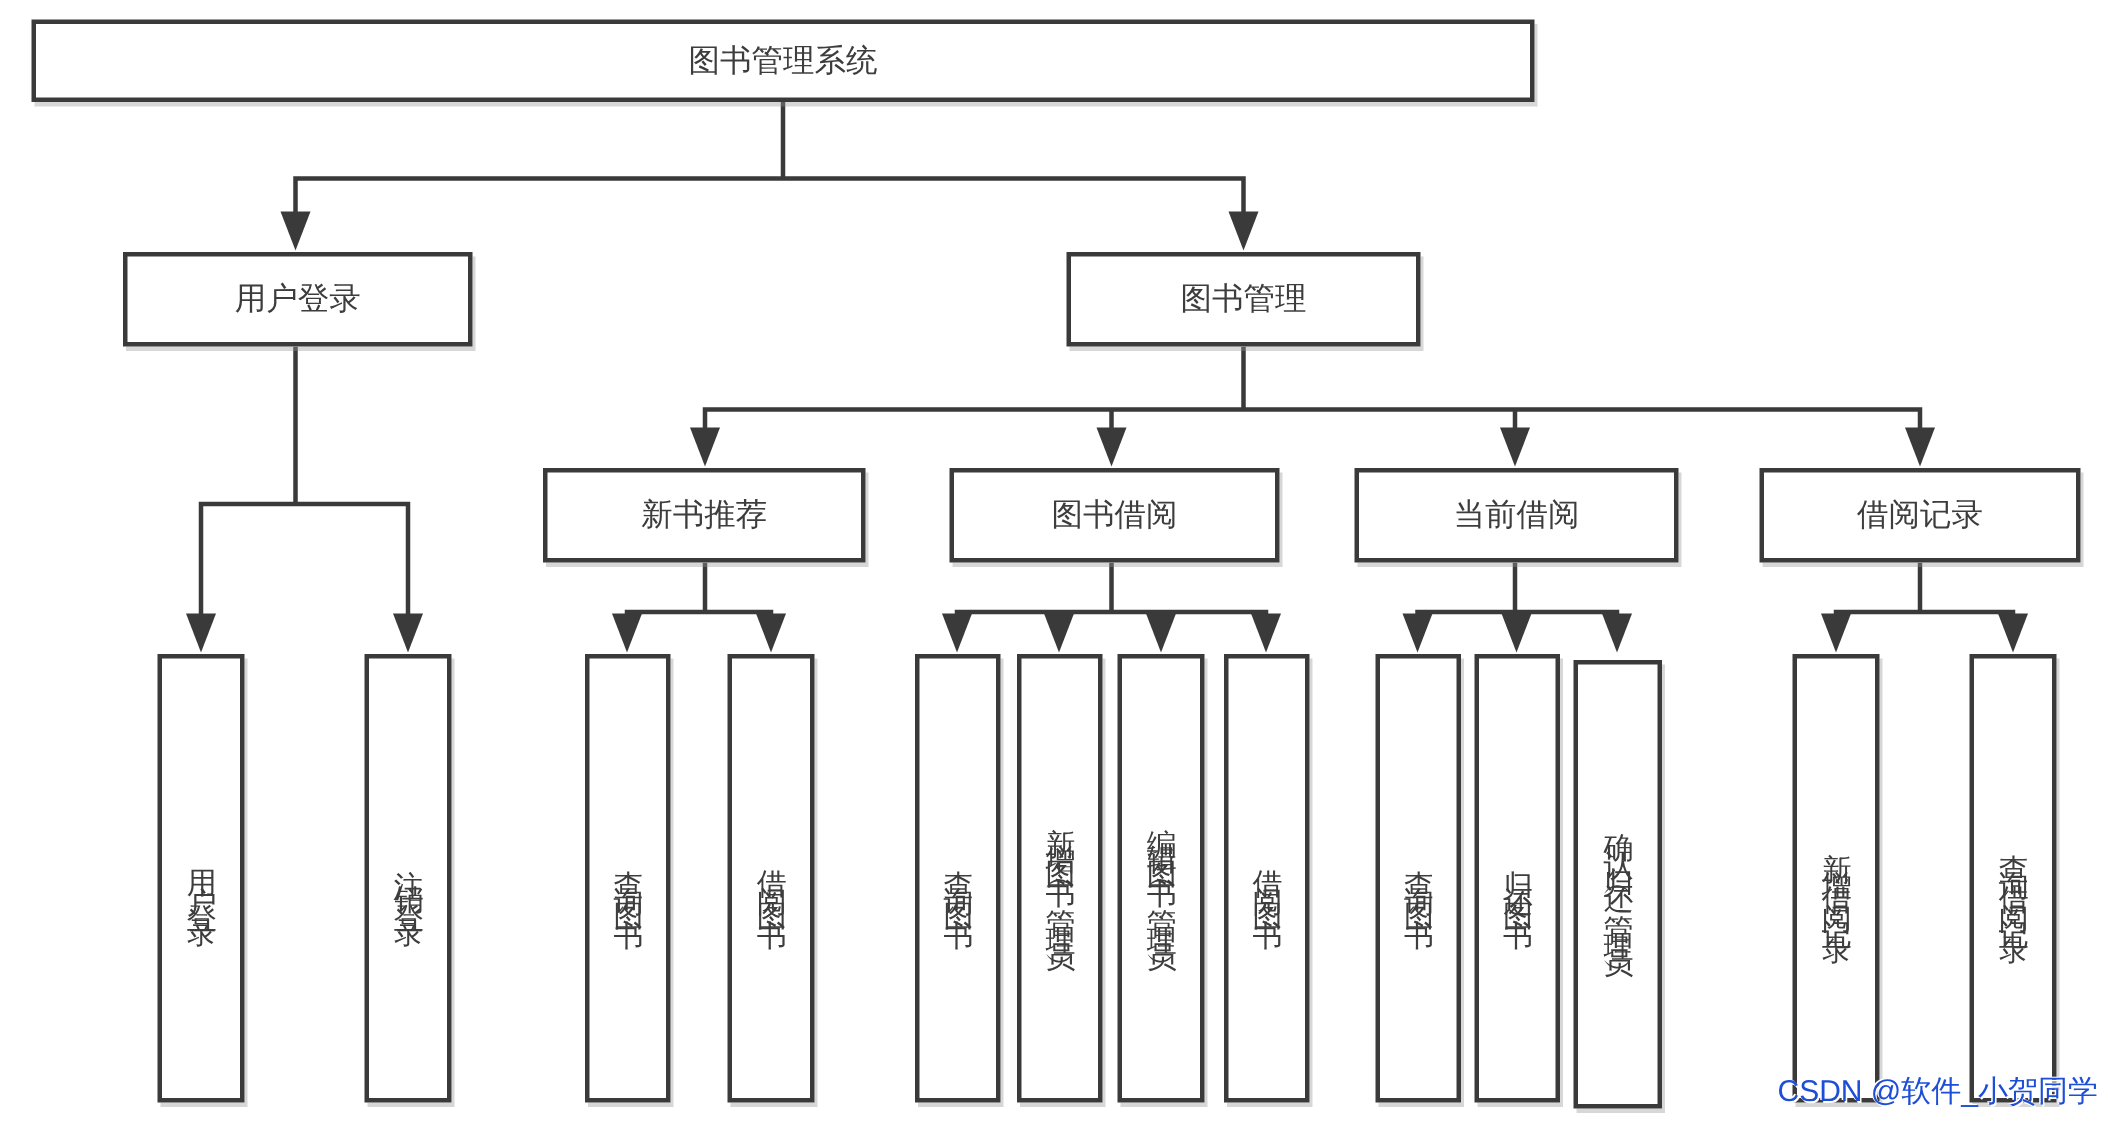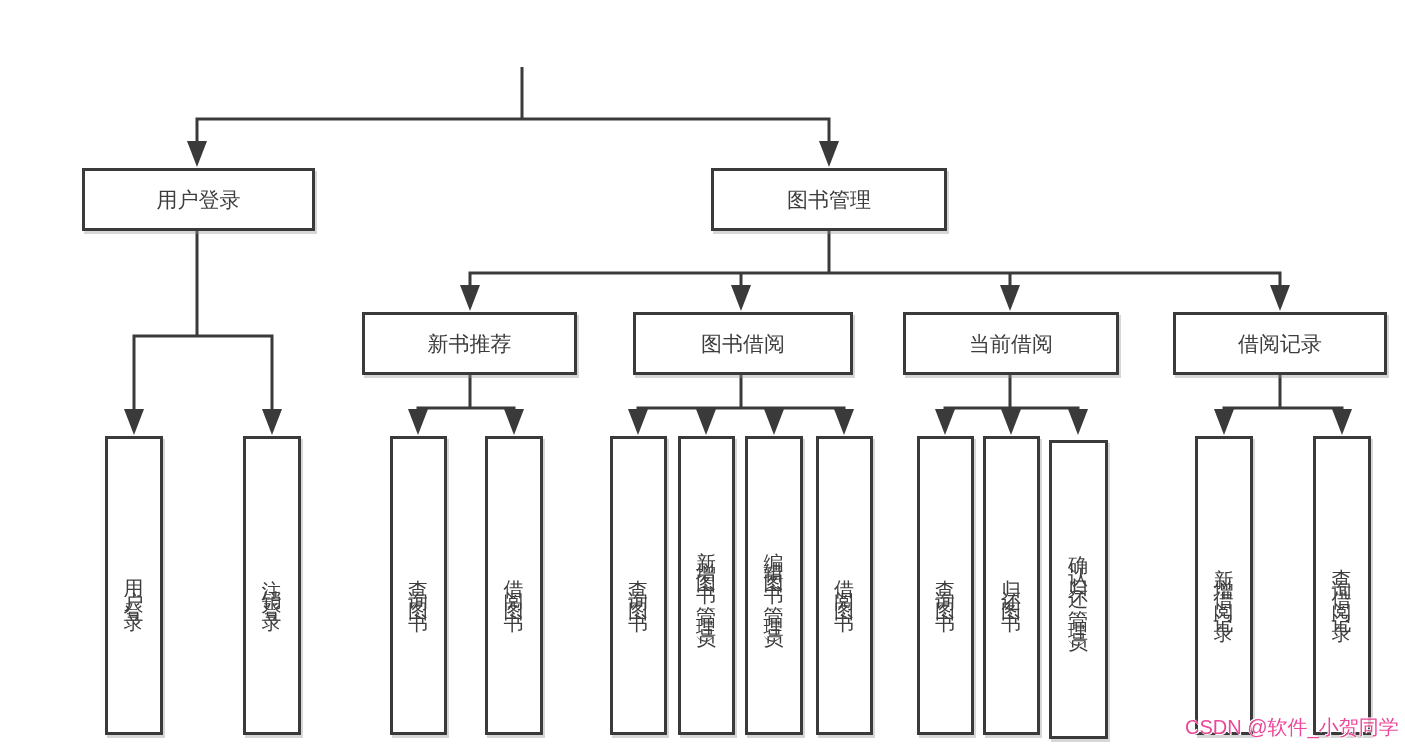--- a/index.html
+++ b/index.html
@@ -43,21 +43,21 @@
     font-size: 20px;
     letter-spacing: 11px;
     white-space: normal;
     line-height: 1;
   }
   .watermark {
     position: absolute;
     left: 1185px;
     top: 714px;
     font-size: 20px;
-    color: #ec4899;
+    color: #1d4ed8;
     text-shadow: 1px 1px 0 #ffffff, -1px -1px 0 #ffffff;
     z-index: 5;
     white-space: nowrap;
   }
 </style>
 </head>
 <body>
 
 <div class="stage">
 
@@ -94,20 +94,21 @@
       <polygon points="764,409 784,409 774,435"></polygon>
       <polygon points="834,409 854,409 844,435"></polygon>
       <polygon points="935,409 955,409 945,435"></polygon>
       <polygon points="1001,409 1021,409 1011,435"></polygon>
       <polygon points="1068,409 1088,409 1078,435"></polygon>
       <polygon points="1214,409 1234,409 1224,435"></polygon>
       <polygon points="1332,409 1352,409 1342,435"></polygon>
     </g>
   </svg>
 
+  <div class="box" style="left:21px; top:13px; width:1002px; height:55px;">图书管理系统</div>
 
   <div class="box" style="left:82px; top:168px; width:233px; height:63px;">用户登录</div>
   <div class="box" style="left:362px; top:312px; width:215px; height:63px;">新书推荐</div>
 
   <div class="box" style="left:711px; top:168px; width:236px; height:63px;">图书管理</div>
   <div class="box" style="left:633px; top:312px; width:220px; height:63px;">图书借阅</div>
   <div class="box" style="left:903px; top:312px; width:216px; height:63px;">当前借阅</div>
   <div class="box" style="left:1173px; top:312px; width:214px; height:63px;">借阅记录</div>
 
   <div class="box leaf" style="left:105px; top:436px; width:58px; height:299px;">用户登录</div>

